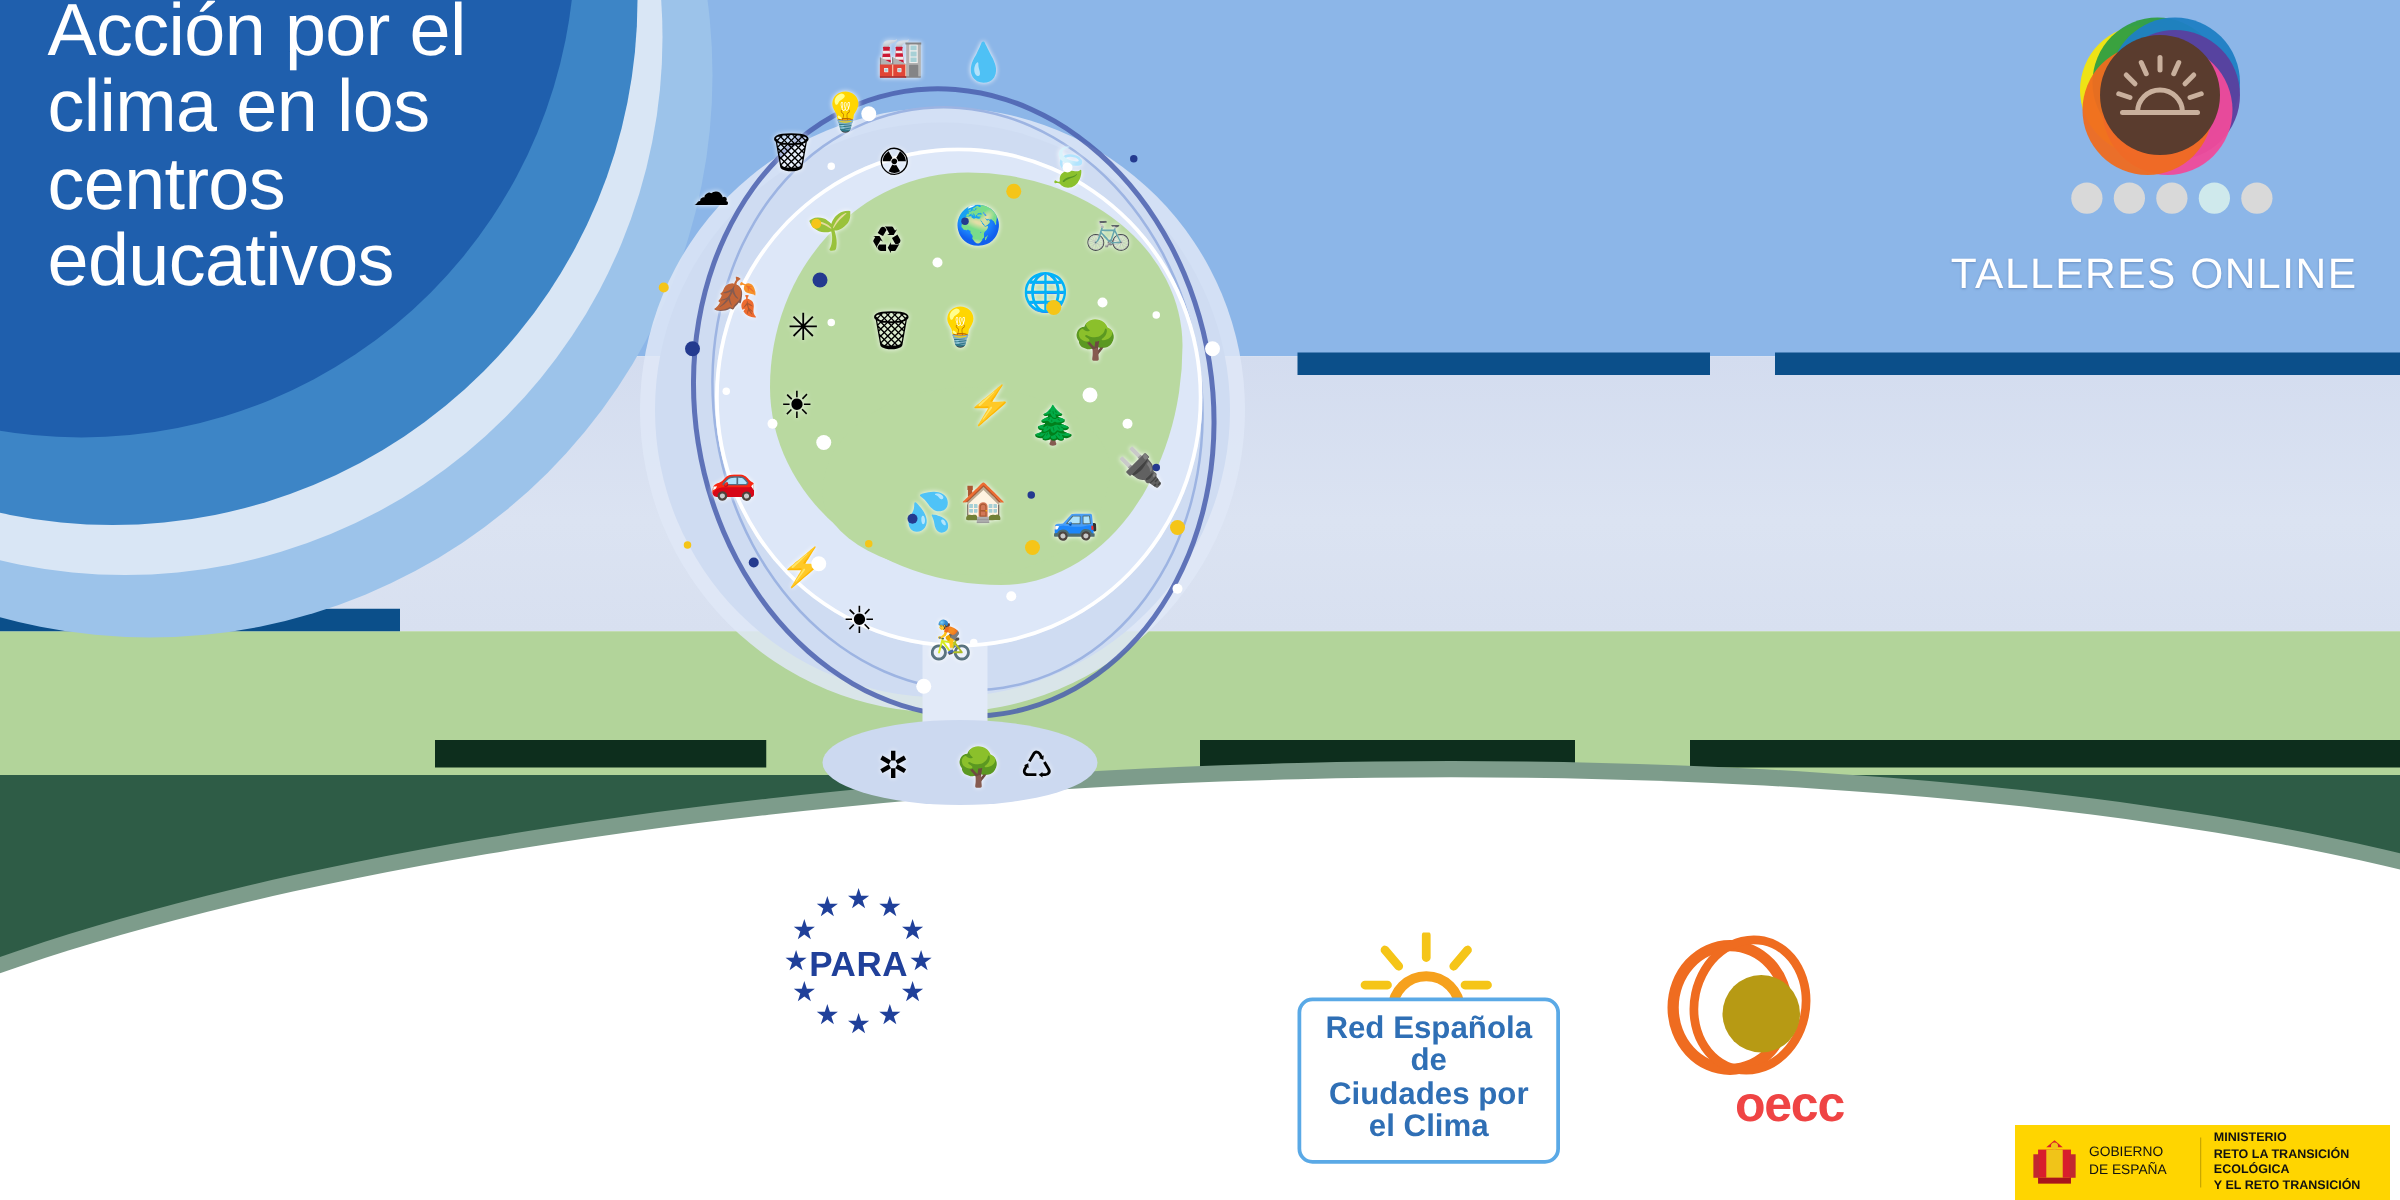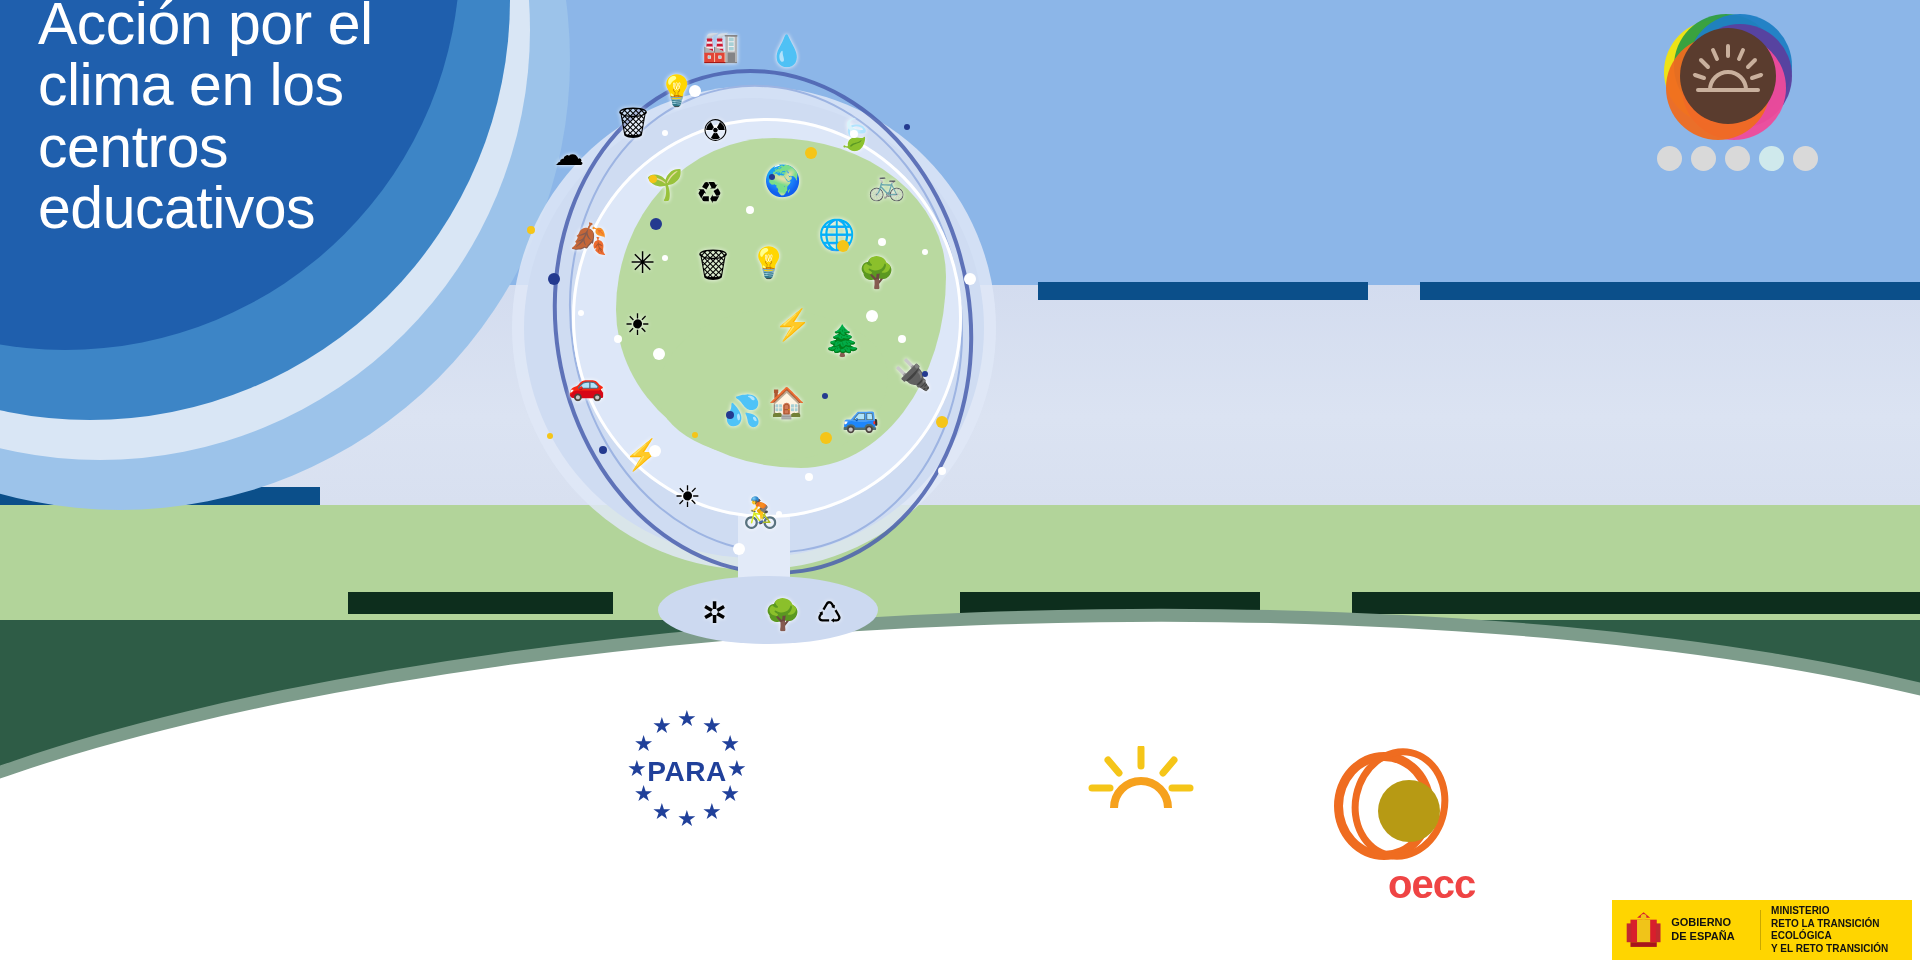--- a/index.html
+++ b/index.html
@@ -152,21 +152,21 @@
   .oecc-ring2 { position:absolute; left:22px; top:6px;  width:96px;  height:112px;
                 border:7px solid #ef6c20; border-radius:50%; transform:rotate(12deg); }
   .oecc-dot   { position:absolute; left:48px; top:38px; width:62px; height:62px;
                 border-radius:50%; background:#b79a14; }
   .oecc-word  { position:absolute; left:58px; top:120px; color:#ef4444;
                 font-size:40px; font-weight:bold; letter-spacing:-1px; }
 
   .gob { position:absolute; left:1612px; top:900px; width:300px; height:60px;
          background:#ffd500; display:flex; align-items:center; }
   .gob .shield { width:46px; height:46px; margin:0 6px 0 10px; position:relative; }
-  .gob .txt1 { color:#111; font-size:11px; font-weight:bold; line-height:1.25; width:84px; }
+  .gob .txt1 { color:#111; font-size:11px; font-weight:normal; line-height:1.25; width:84px; }
   .gob .sep  { width:1px; height:40px; background:#c9a800; margin:0 10px; }
   .gob .txt2 { color:#111; font-size:10px; font-weight:bold; line-height:1.25; width:150px; }
 </style>
 </head>
 <body>
 
 <div class="stage">
 
   <div class="band-sky"></div>
   <div class="band-pale"></div>
@@ -297,20 +297,21 @@
   </div>
 
   <div class="dots-row">
     <i></i>
     <i></i>
     <i></i>
     <i class="teal"></i>
     <i></i>
   </div>
 
+  <div class="talleres">TALLERES ONLINE</div>
 
 
   <div class="femp">
     <div id="femp-stars">
         <span class="star" style="left: 53px; top: 2px;">★</span>
         <span class="star" style="left: 78px; top: 8.69873px;">★</span>
         <span class="star" style="left: 96.3013px; top: 27px;">★</span>
         <span class="star" style="left: 103px; top: 52px;">★</span>
         <span class="star" style="left: 96.3013px; top: 77px;">★</span>
         <span class="star" style="left: 78px; top: 95.3013px;">★</span>
@@ -328,20 +329,24 @@
     <svg class="red-sun" viewBox="0 0 110 64">
       <g stroke="#f5c518" stroke-width="7" stroke-linecap="round">
         <line x1="55" y1="2" x2="55" y2="20"></line>
         <line x1="22" y1="14" x2="33" y2="27"></line>
         <line x1="88" y1="14" x2="77" y2="27"></line>
         <line x1="6" y1="42" x2="24" y2="42"></line>
         <line x1="104" y1="42" x2="86" y2="42"></line>
       </g>
       <path d="M28 62 a27 27 0 0 1 54 0" fill="none" stroke="#f6a11d" stroke-width="8"></path>
     </svg>
+    <div class="red-box">
+      <div class="l1">Red Española de</div>
+      <div class="l2">Ciudades por el Clima</div>
+    </div>
   </div>
 
   <div class="oecc">
     <div class="oecc-ring1"></div>
     <div class="oecc-ring2"></div>
     <div class="oecc-dot"></div>
     <div class="oecc-word">oecc</div>
   </div>
 
   <div class="gob">

